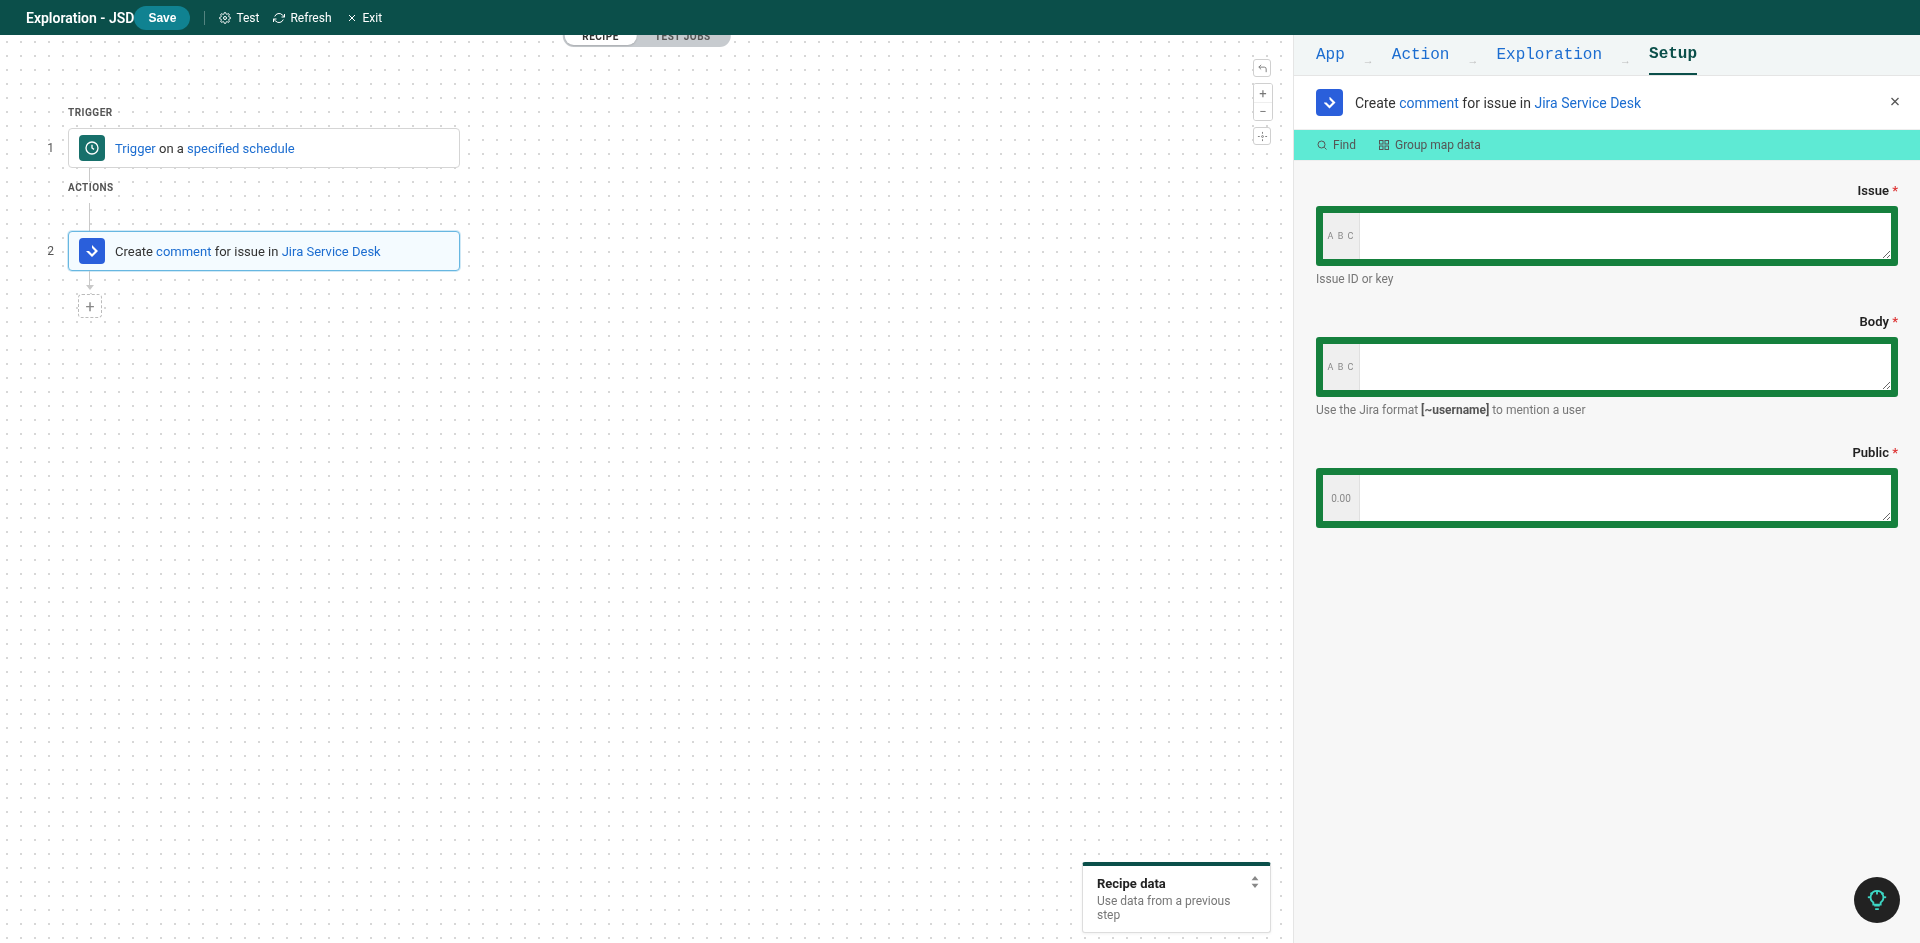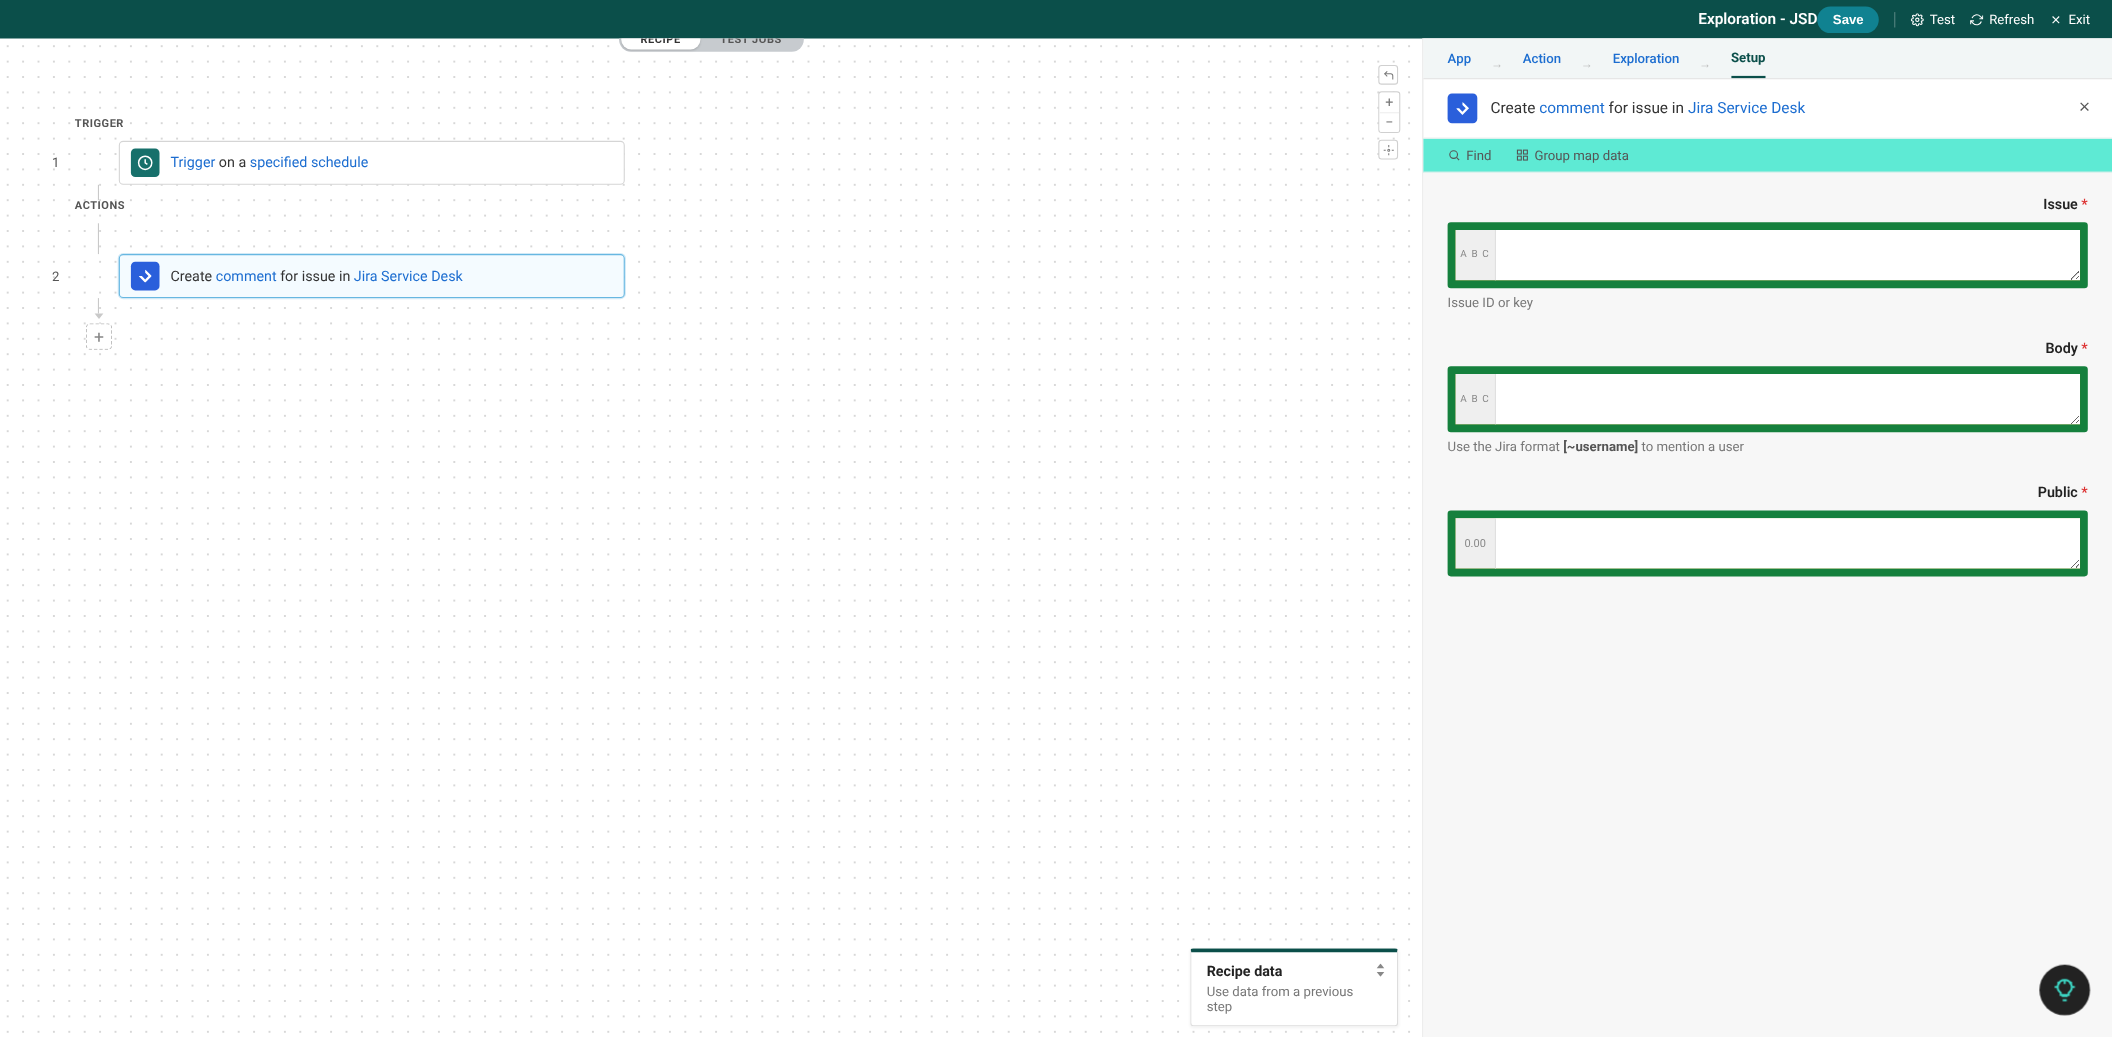--- a/index.html
+++ b/index.html
@@ -9,21 +9,21 @@
     color: #333;
     background: #fff;
     overflow: hidden;
   }
   
   .header {
     height: 35px;
     background: #0b4f4a;
     display: flex;
     align-items: center;
-    justify-content: flex-end;
+    justify-content: flex-start;
     padding: 0 20px 0 26px;
     color: #fff;
   }
   .header-title {
     font-weight: 600;
     font-size: 14px;
     cursor: pointer;
   }
   .header-actions {
     display: flex;
@@ -154,30 +154,29 @@
     align-items: center;
     gap: 14px;
   }
   .step-num {
     font-size: 12px;
     color: #555;
     width: 8px;
     text-align: right;
   }
   .step-card {
-    width: 460px;
+    width: 392px;
     border: 1px solid #d5d5d5;
     border-radius: 4px;
     background: #fff;
     padding: 6px 10px;
     display: flex;
     align-items: center;
     gap: 10px;
     cursor: pointer;
-    margin-left: 40px;
   }
   .step-card.selected {
     border: 1px solid #67b7e1;
     background: #f4fbff;
     box-shadow: 0 0 0 1px rgba(103,183,225,0.3);
   }
   .step-icon {
     width: 26px;
     height: 26px;
     border-radius: 4px;
@@ -237,25 +236,26 @@
   
   .panel-tabs {
     display:flex;
     align-items:center;
     gap:18px;
     padding: 10px 22px 0 22px;
     border-bottom:1px solid #e5e5e5;
     background:#f2f6f6;
   }
   .ptab {
-    font-size:12px;
+    font-size:16px;
     color:#1c6dd0;
     padding-bottom:10px;
     cursor:pointer;
     font-weight:500;
+    font-family:Liberation Mono, monospace;
   }
   .ptab.active {
     color:#0b4f4a;
     border-bottom:2px solid #0b4f4a;
     font-weight:700;
   }
   .tab-arrow{color:#bbb;font-size:11px;}
   .panel-header {
     display:flex;align-items:center;gap:12px;
     padding:13px 22px;

